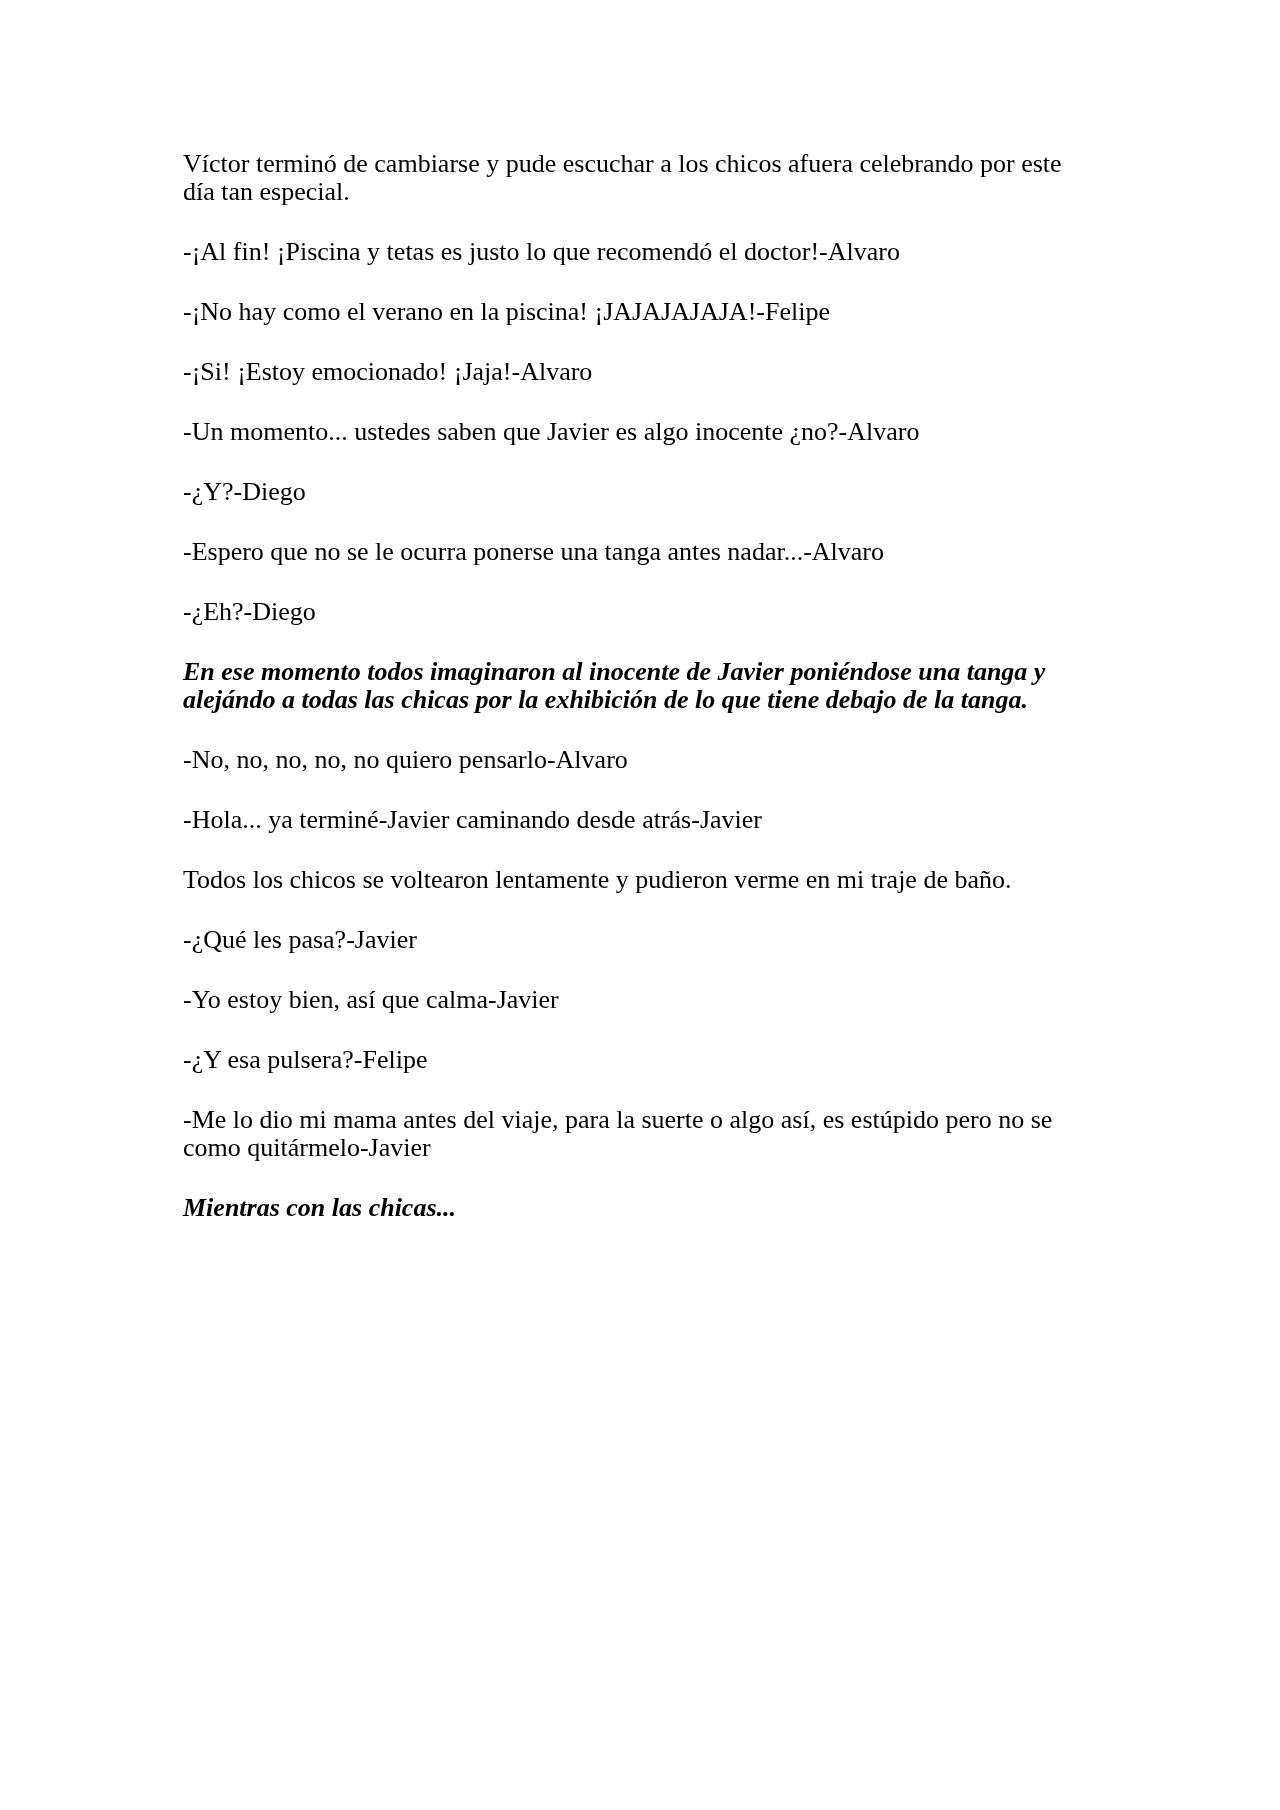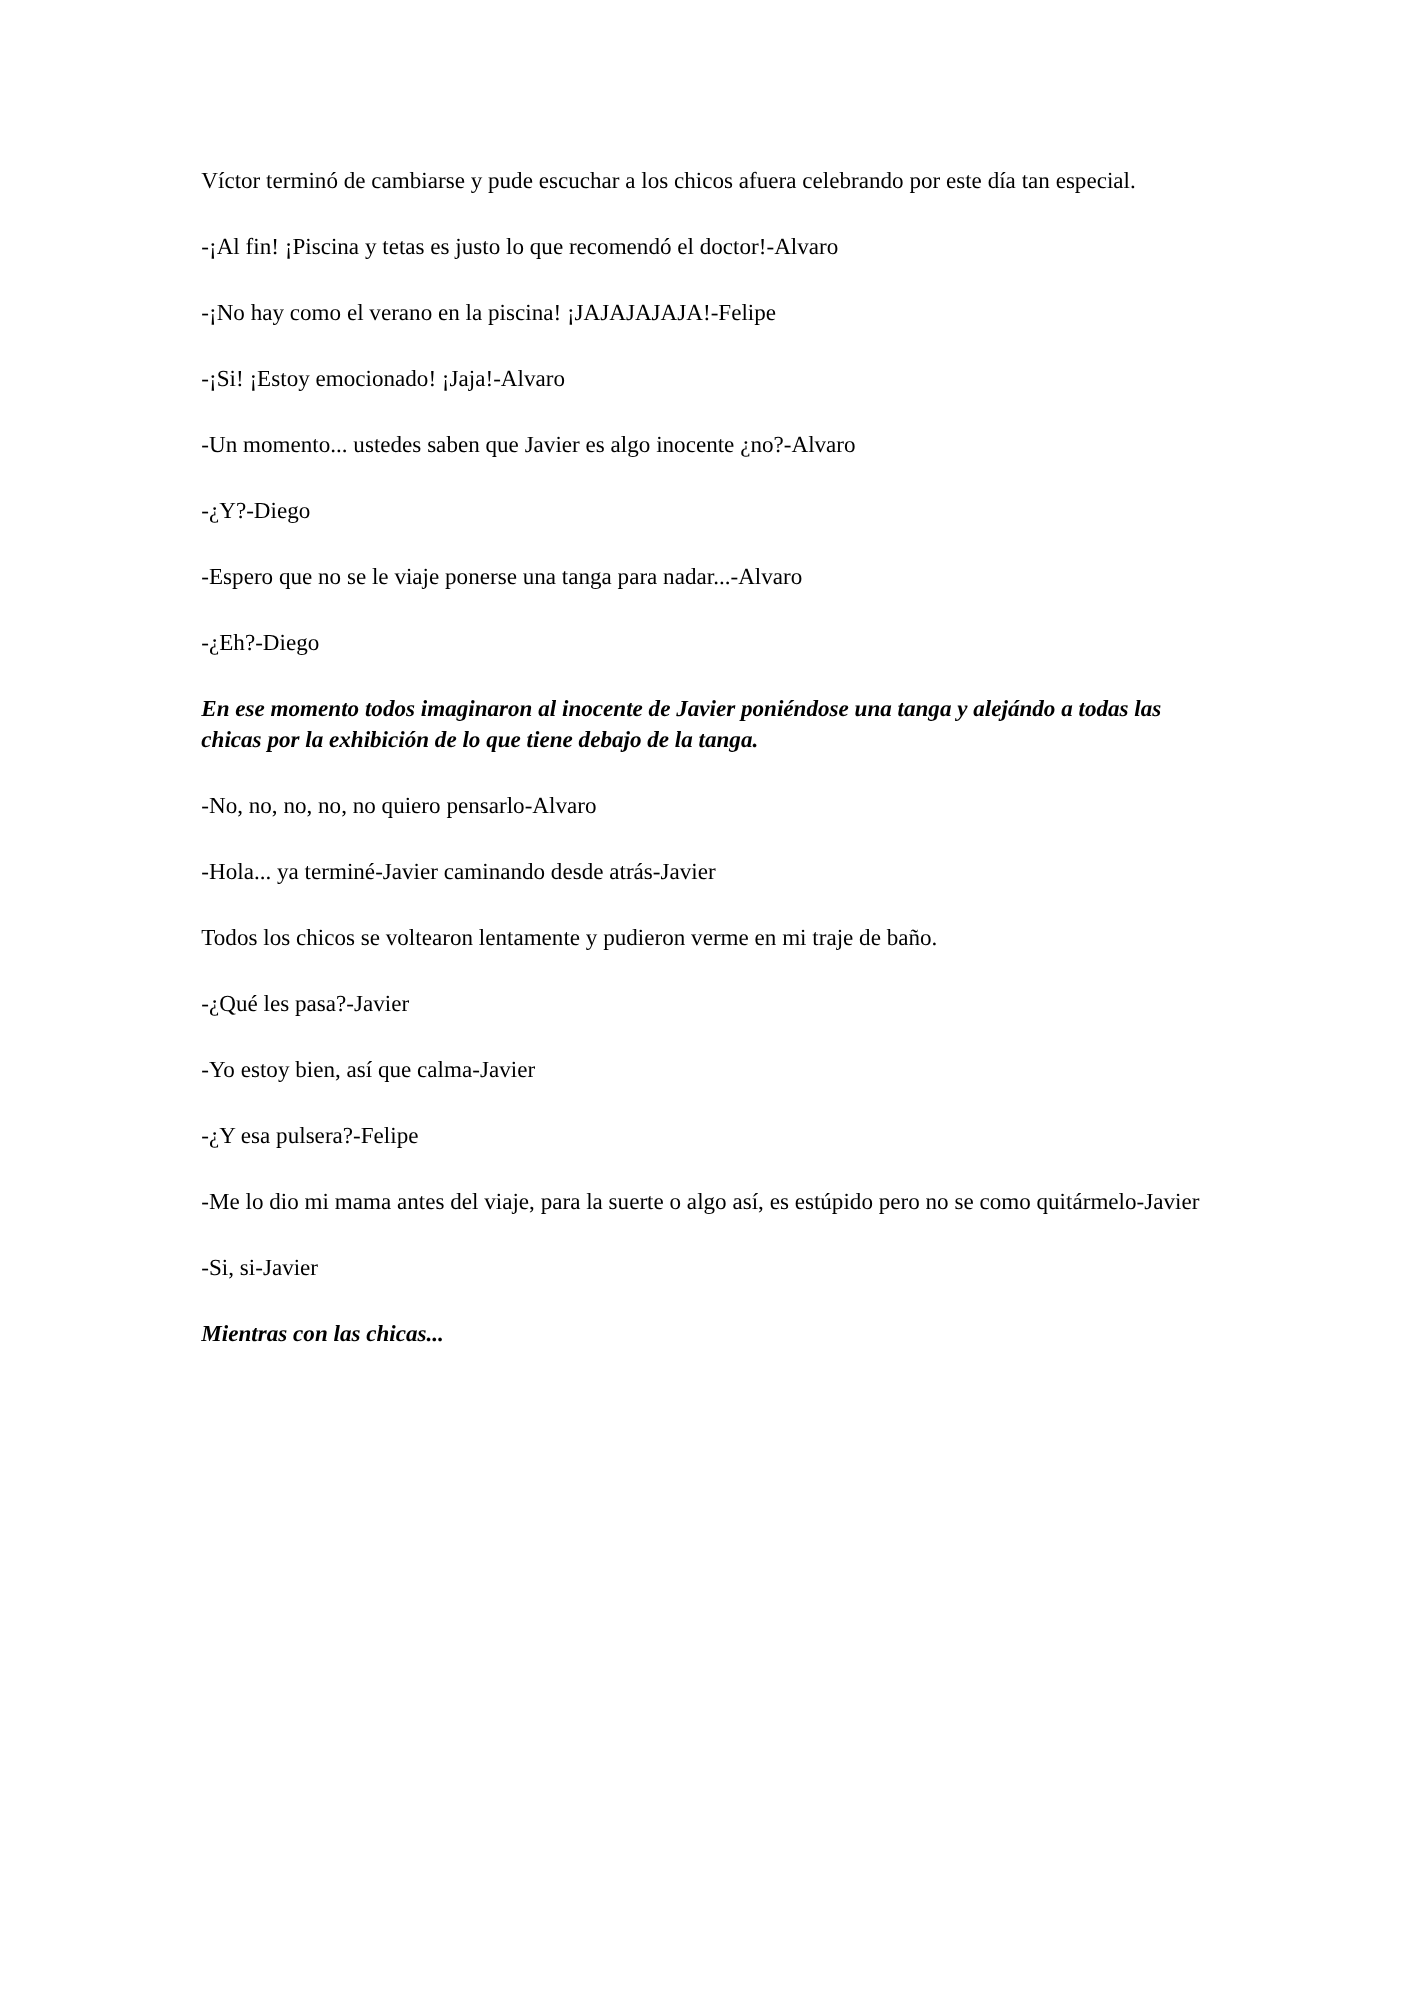--- a/index.html
+++ b/index.html
@@ -20,21 +20,21 @@
     top: 0;
     width: 1280px;
     height: 1810px;
     background: #ffffff;
   }
   .text-block {
     position: absolute;
     left: 183px;
     top: 150px;
     width: 914px;
-    font-size: 21px;
+    font-size: 26px;
     line-height: 28px;
     color: #000000;
   }
   .text-block p {
     margin: 0 0 32px 0;
     padding: 0;
   }
   .text-block p.normal {
     font-style: normal;
     font-weight: normal;
@@ -52,26 +52,25 @@
 <body>
 
 <div class="page">
   <div class="text-block">
       <p class="normal">Víctor terminó de cambiarse y pude escuchar a los chicos afuera celebrando por este día tan especial.</p>
       <p class="normal">-¡Al fin! ¡Piscina y tetas es justo lo que recomendó el doctor!-Alvaro</p>
       <p class="normal">-¡No hay como el verano en la piscina! ¡JAJAJAJAJA!-Felipe</p>
       <p class="normal">-¡Si! ¡Estoy emocionado! ¡Jaja!-Alvaro</p>
       <p class="normal">-Un momento... ustedes saben que Javier es algo inocente ¿no?-Alvaro</p>
       <p class="normal">-¿Y?-Diego</p>
-      <p class="normal">-Espero que no se le viaje ponerse una tanga para nadar...-Alvaro</p>
+      <p class="normal">-Espero que no se le ocurra ponerse una tanga antes nadar...-Alvaro</p>
       <p class="normal">-¿Eh?-Diego</p>
       <p class="italic">En ese momento todos imaginaron al inocente de Javier poniéndose una tanga y alejándo a todas las chicas por la exhibición de lo que tiene debajo de la tanga.</p>
       <p class="normal">-No, no, no, no, no quiero pensarlo-Alvaro</p>
       <p class="normal">-Hola... ya terminé-Javier caminando desde atrás-Javier</p>
       <p class="normal">Todos los chicos se voltearon lentamente y pudieron verme en mi traje de baño.</p>
       <p class="normal">-¿Qué les pasa?-Javier</p>
       <p class="normal">-Yo estoy bien, así que calma-Javier</p>
       <p class="normal">-¿Y esa pulsera?-Felipe</p>
       <p class="normal">-Me lo dio mi mama antes del viaje, para la suerte o algo así, es estúpido pero no se como quitármelo-Javier</p>
-      <p class="normal">-Si, si-Javier</p>
       <p class="bold-italic">Mientras con las chicas...</p>
     </div>
 </div>
 
 </body></html>

